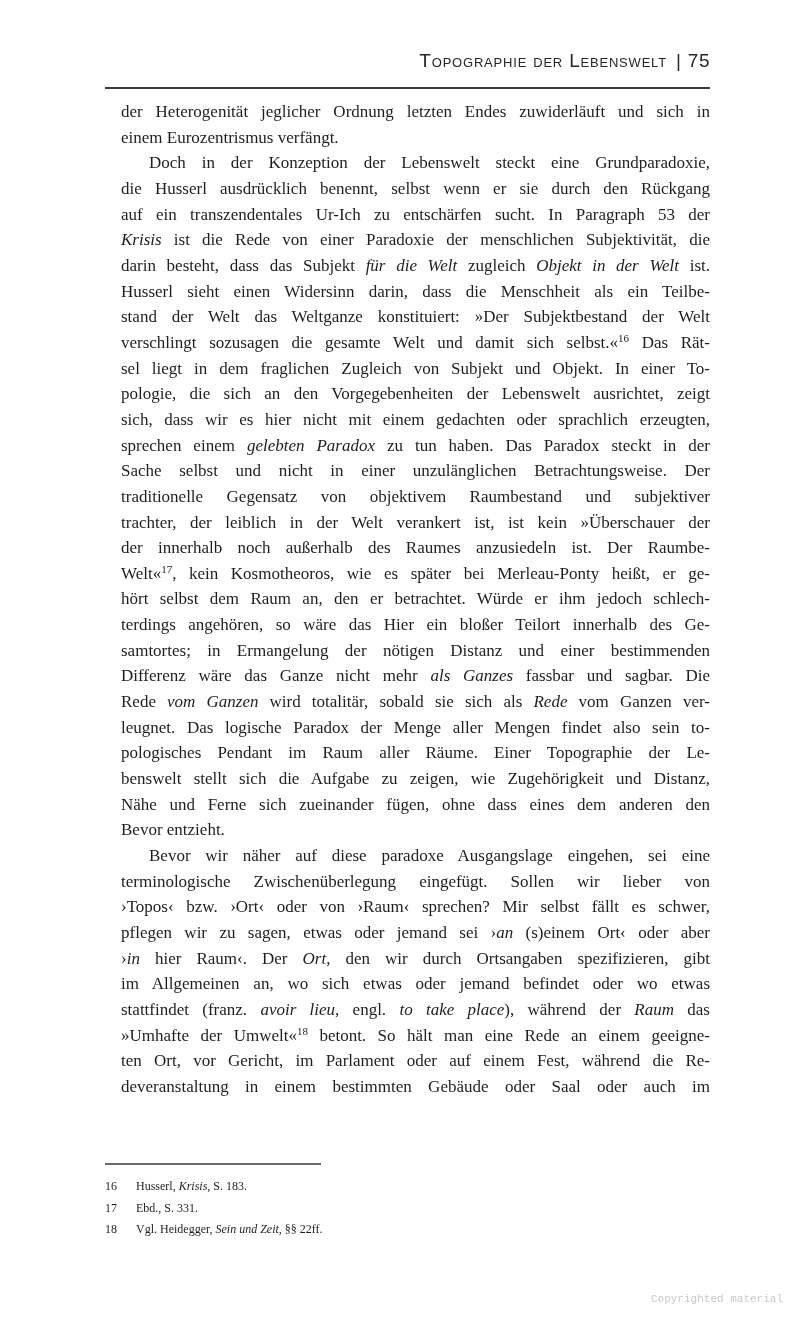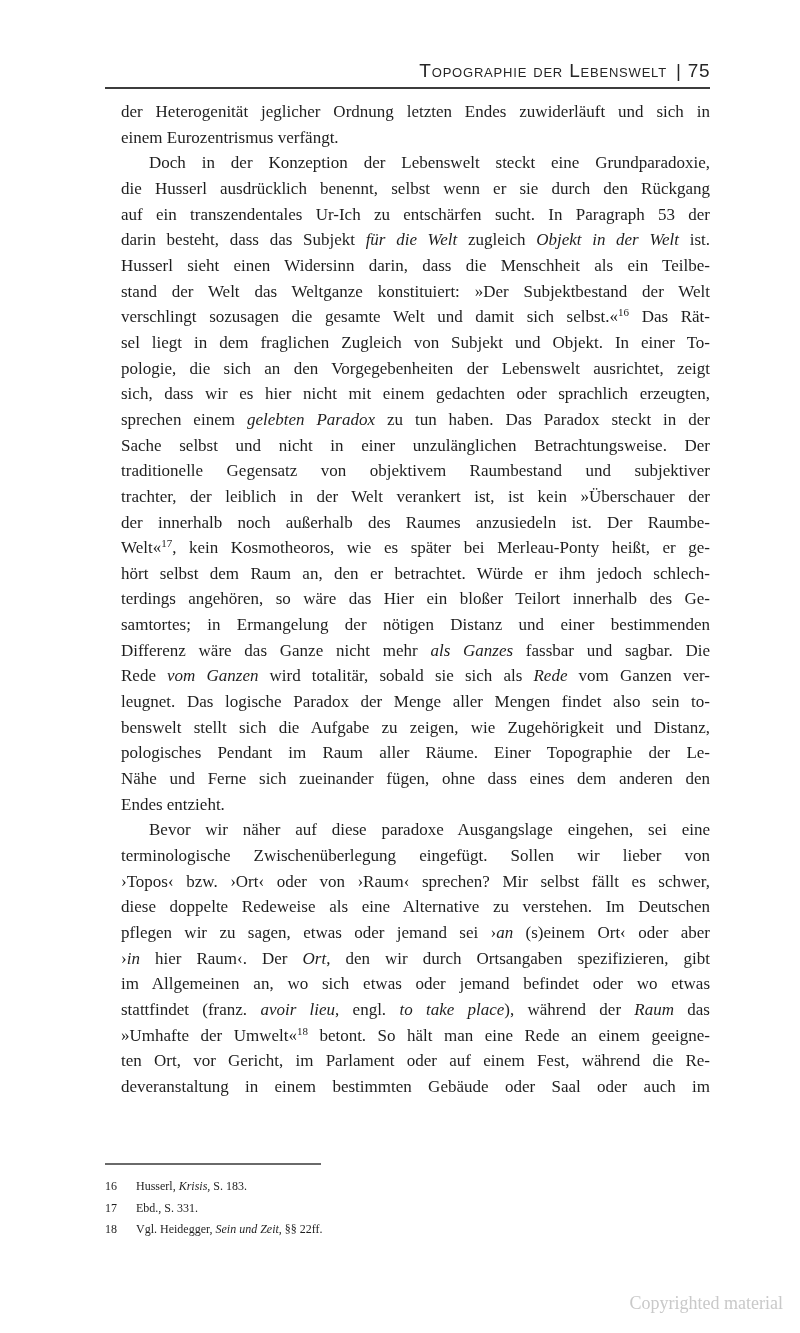--- a/index.html
+++ b/index.html
@@ -9,21 +9,21 @@
     height: 1333px;
     background: #ffffff;
     font-family: "Liberation Serif", serif;
     color: #1e1e1e;
     overflow: hidden;
   }
   
   .header-row {
     position: absolute;
     left: 105px;
-    top: 60px;
+    top: 50px;
     width: 605px;
     text-align: right;
     font-family: "Liberation Sans", sans-serif;
     font-size: 19px;
     color: #262626;
     white-space: nowrap;
   }
   .header-title {
     font-variant: small-caps;
     letter-spacing: 0.8px;
@@ -82,68 +82,68 @@
     line-height: 21.5px;
     padding-left: 31px;
     text-indent: -31px;
   }
   .fn-num { display: inline-block; width: 31px; text-indent: 0; }
   
   .watermark {
     position: absolute;
     right: 17px;
     top: 1293px;
-    font-family: Liberation Serif, serif;
-    font-size: 18px;
+    font-family: Liberation Mono, monospace;
+    font-size: 11px;
     color: #c9c9c9;
   }
 </style>
 </head>
 <body>
 
 <div class="page">
 
   <div class="header-row">
     <span class="header-title">Topographie der Lebenswelt</span><span class="header-sep">|</span><span class="header-pagenum">75</span>
   </div>
   <div class="header-rule"></div>
 
   <div class="body-text">
       <div class="line just"><span>der Heterogenität jeglicher Ordnung letzten Endes zuwiderläuft und sich in</span></div>
       <div class="line"><span>einem Eurozentrismus verfängt.</span></div>
       <div class="line just indent"><span>Doch in der Konzeption der Lebenswelt steckt eine Grundparadoxie,</span></div>
       <div class="line just"><span>die Husserl ausdrücklich benennt, selbst wenn er sie durch den Rückgang</span></div>
       <div class="line just"><span>auf ein transzendentales Ur-Ich zu entschärfen sucht. In Paragraph 53 der</span></div>
+      <div class="line just"><span class="it">Krisis</span><span> ist die Rede von einer Paradoxie der menschlichen Subjektivität, die</span></div>
       <div class="line just"><span>darin besteht, dass das Subjekt </span><span class="it">für die Welt</span><span> zugleich </span><span class="it">Objekt in der Welt</span><span> ist.</span></div>
       <div class="line just"><span>Husserl sieht einen Widersinn darin, dass die Menschheit als ein Teilbe-</span></div>
       <div class="line just"><span>stand der Welt das Weltganze konstituiert: »Der Subjektbestand der Welt</span></div>
       <div class="line just"><span>verschlingt sozusagen die gesamte Welt und damit sich selbst.«</span><span class="sup">16</span><span> Das Rät-</span></div>
       <div class="line just"><span>sel liegt in dem fraglichen Zugleich von Subjekt und Objekt. In einer To-</span></div>
       <div class="line just"><span>pologie, die sich an den Vorgegebenheiten der Lebenswelt ausrichtet, zeigt</span></div>
       <div class="line just"><span>sich, dass wir es hier nicht mit einem gedachten oder sprachlich erzeugten,</span></div>
       <div class="line just"><span>sprechen einem </span><span class="it">gelebten Paradox</span><span> zu tun haben. Das Paradox steckt in der</span></div>
       <div class="line just"><span>Sache selbst und nicht in einer unzulänglichen Betrachtungsweise. Der</span></div>
       <div class="line just"><span>traditionelle Gegensatz von objektivem Raumbestand und subjektiver</span></div>
       <div class="line just"><span>trachter, der leiblich in der Welt verankert ist, ist kein »Überschauer der</span></div>
       <div class="line just"><span>der innerhalb noch außerhalb des Raumes anzusiedeln ist. Der Raumbe-</span></div>
       <div class="line just"><span>Welt«</span><span class="sup">17</span><span>, kein Kosmotheoros, wie es später bei Merleau-Ponty heißt, er ge-</span></div>
       <div class="line just"><span>hört selbst dem Raum an, den er betrachtet. Würde er ihm jedoch schlech-</span></div>
       <div class="line just"><span>terdings angehören, so wäre das Hier ein bloßer Teilort innerhalb des Ge-</span></div>
       <div class="line just"><span>samtortes; in Ermangelung der nötigen Distanz und einer bestimmenden</span></div>
       <div class="line just"><span>Differenz wäre das Ganze nicht mehr </span><span class="it">als Ganzes</span><span> fassbar und sagbar. Die</span></div>
       <div class="line just"><span>Rede </span><span class="it">vom Ganzen</span><span> wird totalitär, sobald sie sich als </span><span class="it">Rede</span><span> vom Ganzen ver-</span></div>
       <div class="line just"><span>leugnet. Das logische Paradox der Menge aller Mengen findet also sein to-</span></div>
+      <div class="line just"><span>pologisches Pendant im Raum aller Räume. Einer Topographie der Le-</span></div>
       <div class="line just"><span>benswelt stellt sich die Aufgabe zu zeigen, wie Zugehörigkeit und Distanz,</span></div>
-      <div class="line just"><span>pologisches Pendant im Raum aller Räume. Einer Topographie der Le-</span></div>
       <div class="line just"><span>Nähe und Ferne sich zueinander fügen, ohne dass eines dem anderen den</span></div>
-      <div class="line"><span>Endes entzieht.</span></div>
+      <div class="line"><span>Bevor entzieht.</span></div>
       <div class="line just indent"><span>Bevor wir näher auf diese paradoxe Ausgangslage eingehen, sei eine</span></div>
       <div class="line just"><span>terminologische Zwischenüberlegung eingefügt. Sollen wir lieber von</span></div>
       <div class="line just"><span>›Topos‹ bzw. ›Ort‹ oder von ›Raum‹ sprechen? Mir selbst fällt es schwer,</span></div>
-      <div class="line just"><span>diese doppelte Redeweise als eine Alternative zu verstehen. Im Deutschen</span></div>
       <div class="line just"><span>pflegen wir zu sagen, etwas oder jemand sei ›</span><span class="it">an</span><span> (s)einem Ort‹ oder aber</span></div>
       <div class="line just"><span>›</span><span class="it">in</span><span> hier Raum‹. Der </span><span class="it">Ort</span><span>, den wir durch Ortsangaben spezifizieren, gibt</span></div>
       <div class="line just"><span>im Allgemeinen an, wo sich etwas oder jemand befindet oder wo etwas</span></div>
       <div class="line just"><span>stattfindet (franz. </span><span class="it">avoir lieu</span><span>, engl. </span><span class="it">to take place</span><span>), während der </span><span class="it">Raum</span><span> das</span></div>
       <div class="line just"><span>»Umhafte der Umwelt«</span><span class="sup">18</span><span> betont. So hält man eine Rede an einem geeigne-</span></div>
       <div class="line just"><span>ten Ort, vor Gericht, im Parlament oder auf einem Fest, während die Re-</span></div>
       <div class="line just"><span>deveranstaltung in einem bestimmten Gebäude oder Saal oder auch im</span></div>
     </div>
 
   <div class="footnote-rule"></div>

